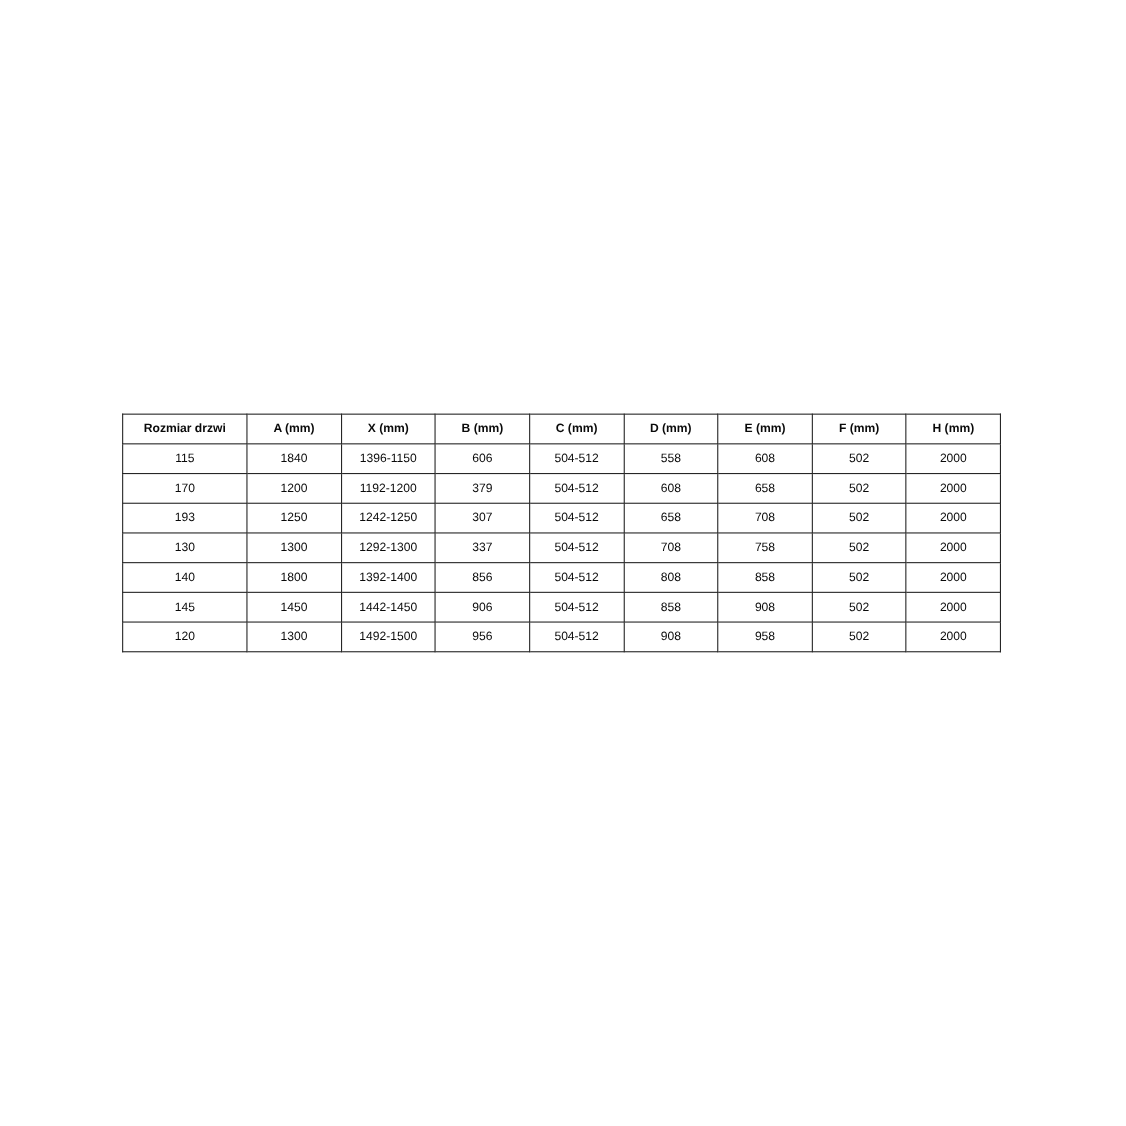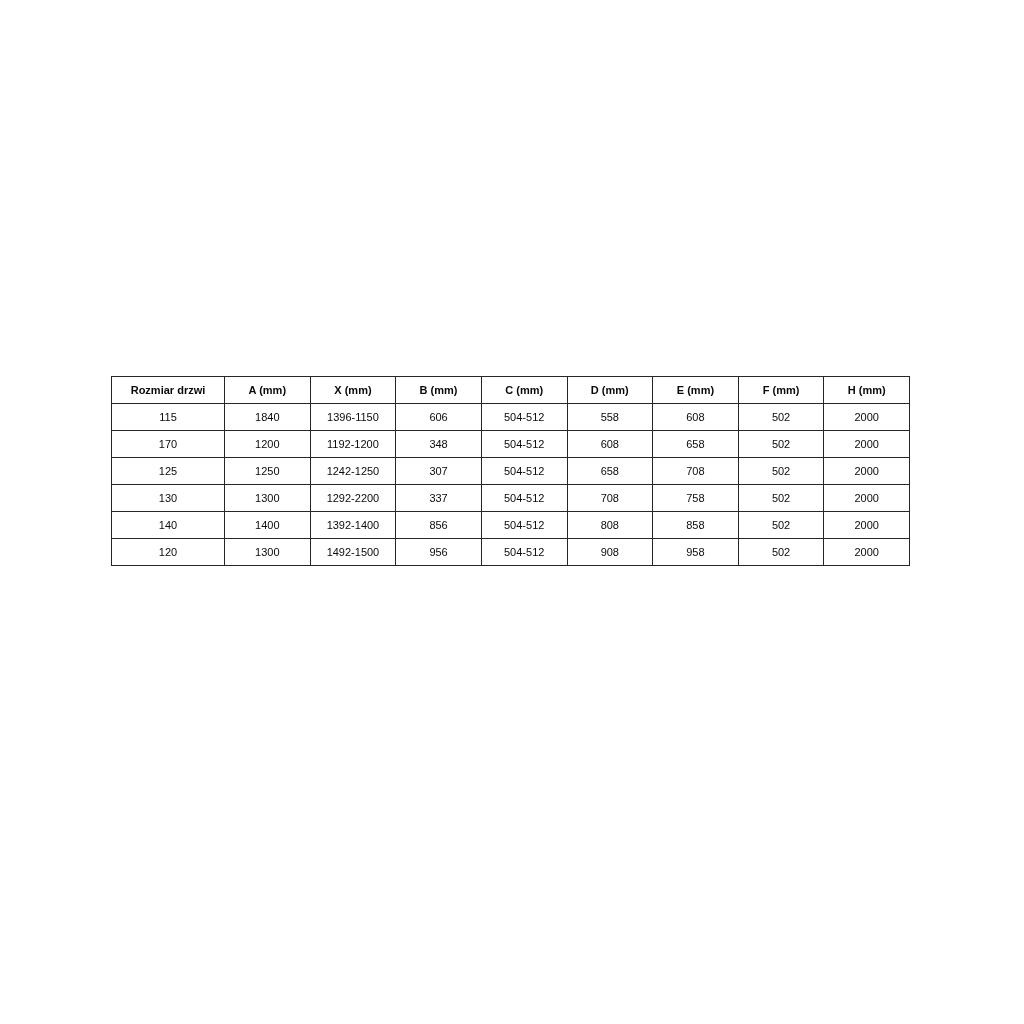--- a/index.html
+++ b/index.html
@@ -84,57 +84,68 @@
           <td>504-512</td>
           <td>558</td>
           <td>608</td>
           <td>502</td>
           <td>2000</td>
         </tr>
         <tr>
           <td>170</td>
           <td>1200</td>
           <td>1192-1200</td>
-          <td>348</td>
+          <td>379</td>
           <td>504-512</td>
           <td>608</td>
           <td>658</td>
           <td>502</td>
           <td>2000</td>
         </tr>
         <tr>
-          <td>125</td>
+          <td>193</td>
           <td>1250</td>
           <td>1242-1250</td>
           <td>307</td>
           <td>504-512</td>
           <td>658</td>
           <td>708</td>
           <td>502</td>
           <td>2000</td>
         </tr>
         <tr>
           <td>130</td>
           <td>1300</td>
-          <td>1292-2200</td>
+          <td>1292-1300</td>
           <td>337</td>
           <td>504-512</td>
           <td>708</td>
           <td>758</td>
           <td>502</td>
           <td>2000</td>
         </tr>
         <tr>
           <td>140</td>
-          <td>1400</td>
+          <td>1800</td>
           <td>1392-1400</td>
           <td>856</td>
           <td>504-512</td>
           <td>808</td>
           <td>858</td>
+          <td>502</td>
+          <td>2000</td>
+        </tr>
+        <tr>
+          <td>145</td>
+          <td>1450</td>
+          <td>1442-1450</td>
+          <td>906</td>
+          <td>504-512</td>
+          <td>858</td>
+          <td>908</td>
           <td>502</td>
           <td>2000</td>
         </tr>
         <tr>
           <td>120</td>
           <td>1300</td>
           <td>1492-1500</td>
           <td>956</td>
           <td>504-512</td>
           <td>908</td>

